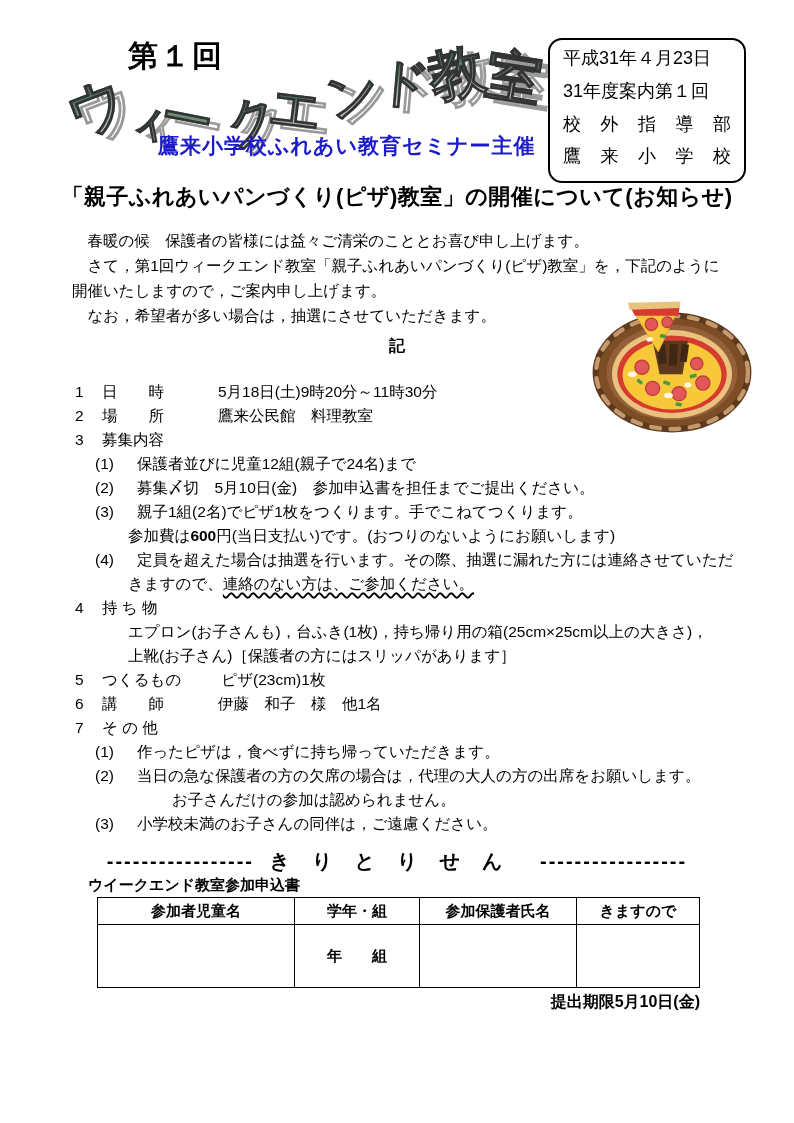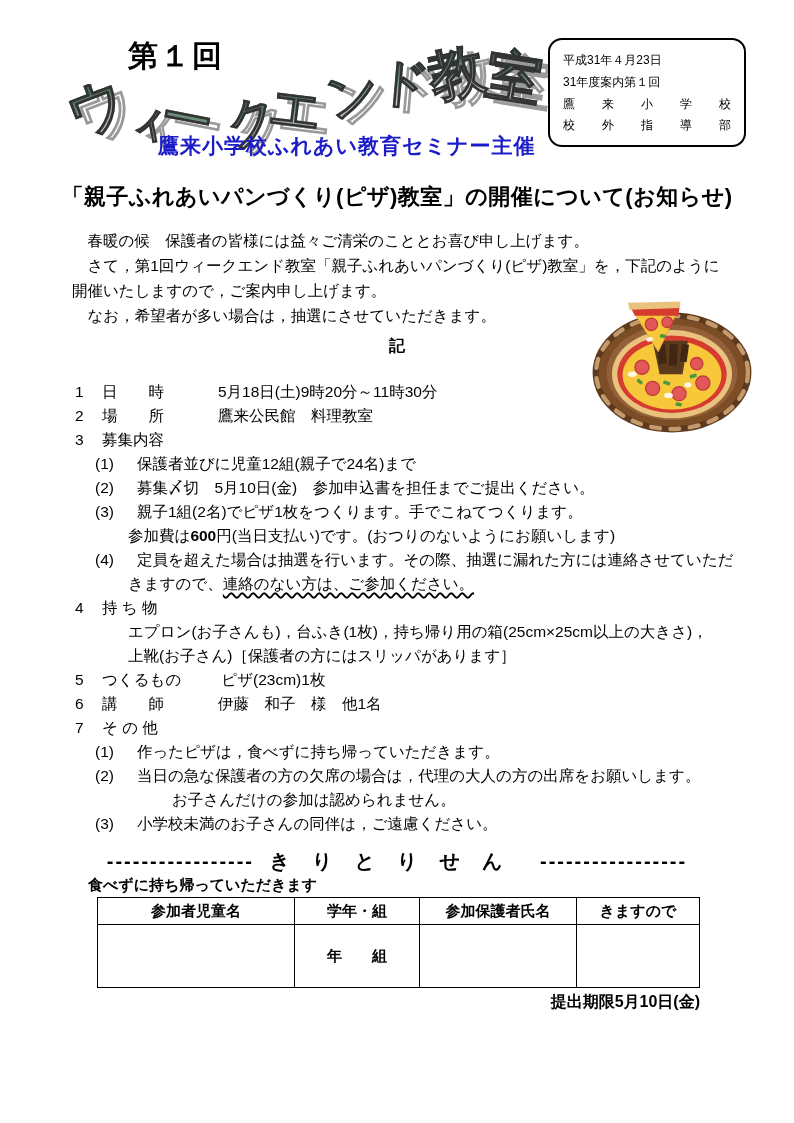--- a/index.html
+++ b/index.html
@@ -38,22 +38,22 @@
   .wchar.w2{transform:rotate(14deg) translateY(26px);}
   .wchar.w3{transform:rotate(-14deg) translateY(30px);}
   .wchar.w4{transform:rotate(10deg) translateY(20px);}
   .wchar.w5{transform:rotate(-12deg) translateY(8px);}
   .wchar.w6{transform:rotate(8deg) translateY(0px);}
   .wchar.w7{transform:rotate(-9deg) translateY(-6px);font-size:56px;}
   .wchar.w8{transform:rotate(12deg) translateY(2px);font-size:56px;}
   .info-box{
     position:absolute;right:48px;top:38px;width:168px;
     border:2px solid #000;border-radius:14px;
-    padding:10px 13px 8px 13px;
-    font-size:12px;line-height:1.82;font-weight:500;
+    padding:2px 13px 8px 13px;
+    font-size:18px;line-height:1.82;font-weight:500;
     z-index:3;background:#fff;
   }
   .info-box .justify{text-align:justify;text-align-last:justify;}
   .organizer{
     position:absolute;left:158px;top:132px;
     font-size:21px;font-weight:bold;color:#1c1cc8;
     letter-spacing:1px;z-index:3;
   }
   
   .doc-title{
@@ -126,22 +126,22 @@
 <div class="page">
 
   <div class="session-label">第１回</div>
 
   <div class="wordart wordart-shadow"><span class="wchar w0">ウ</span><span class="wchar w1">ィ</span><span class="wchar w2">ー</span><span class="wchar w3">ク</span><span class="wchar w4">エ</span><span class="wchar w5">ン</span><span class="wchar w6">ド</span><span class="wchar w7">教</span><span class="wchar w8">室</span></div>
     <div class="wordart"><span class="wchar w0">ウ</span><span class="wchar w1">ィ</span><span class="wchar w2">ー</span><span class="wchar w3">ク</span><span class="wchar w4">エ</span><span class="wchar w5">ン</span><span class="wchar w6">ド</span><span class="wchar w7">教</span><span class="wchar w8">室</span></div>
 
   <div class="info-box">
     <div>平成31年４月23日</div>
     <div>31年度案内第１回</div>
+    <div class="justify">校外指導部</div>
     <div class="justify">鷹来小学校</div>
-    <div class="justify">校外指導部</div>
   </div>
 
   <div class="organizer">鷹来小学校ふれあい教育セミナー主催</div>
 
   <div class="doc-title">「親子ふれあいパンづくり(ピザ)教室」の開催について(お知らせ)</div>
 
   <div class="intro">
     <div>　春暖の候　保護者の皆様には益々ご清栄のこととお喜び申し上げます。</div>
     <div>　さて，第1回ウィークエンド教室「親子ふれあいパンづくり(ピザ)教室」を，下記のように開催いたしますので，ご案内申し上げます。</div>
     <div>　なお，希望者が多い場合は，抽選にさせていただきます。</div>
@@ -281,21 +281,21 @@
     </div>
 
   </div>
 
   <div class="cutline">
     <span class="dashes">-----------------</span>
     <span class="cut-label">きりとりせん</span>
     <span class="dashes">-----------------</span>
   </div>
 
-  <div class="form-title">食べずに持ち帰っていただきます</div>
+  <div class="form-title">ウイークエンド教室参加申込書</div>
 
   <table class="apply-table">
     <tbody>
         <tr class="hrow">
       <td class="c0 dash-right">参加者児童名</td>
       <td class="c1">学年・組</td>
       <td class="c2">参加保護者氏名</td>
       <td class="c3">きますので</td>
     </tr>
     <tr class="brow">

